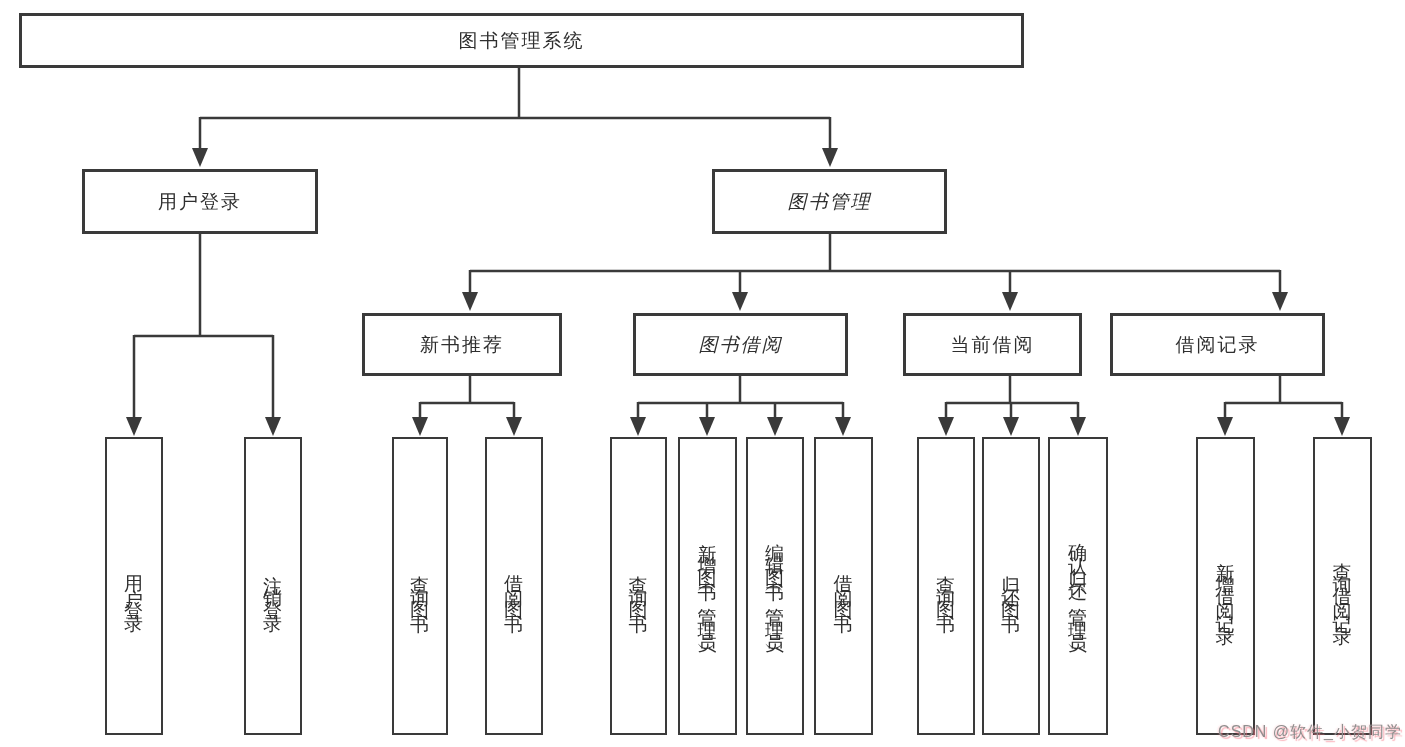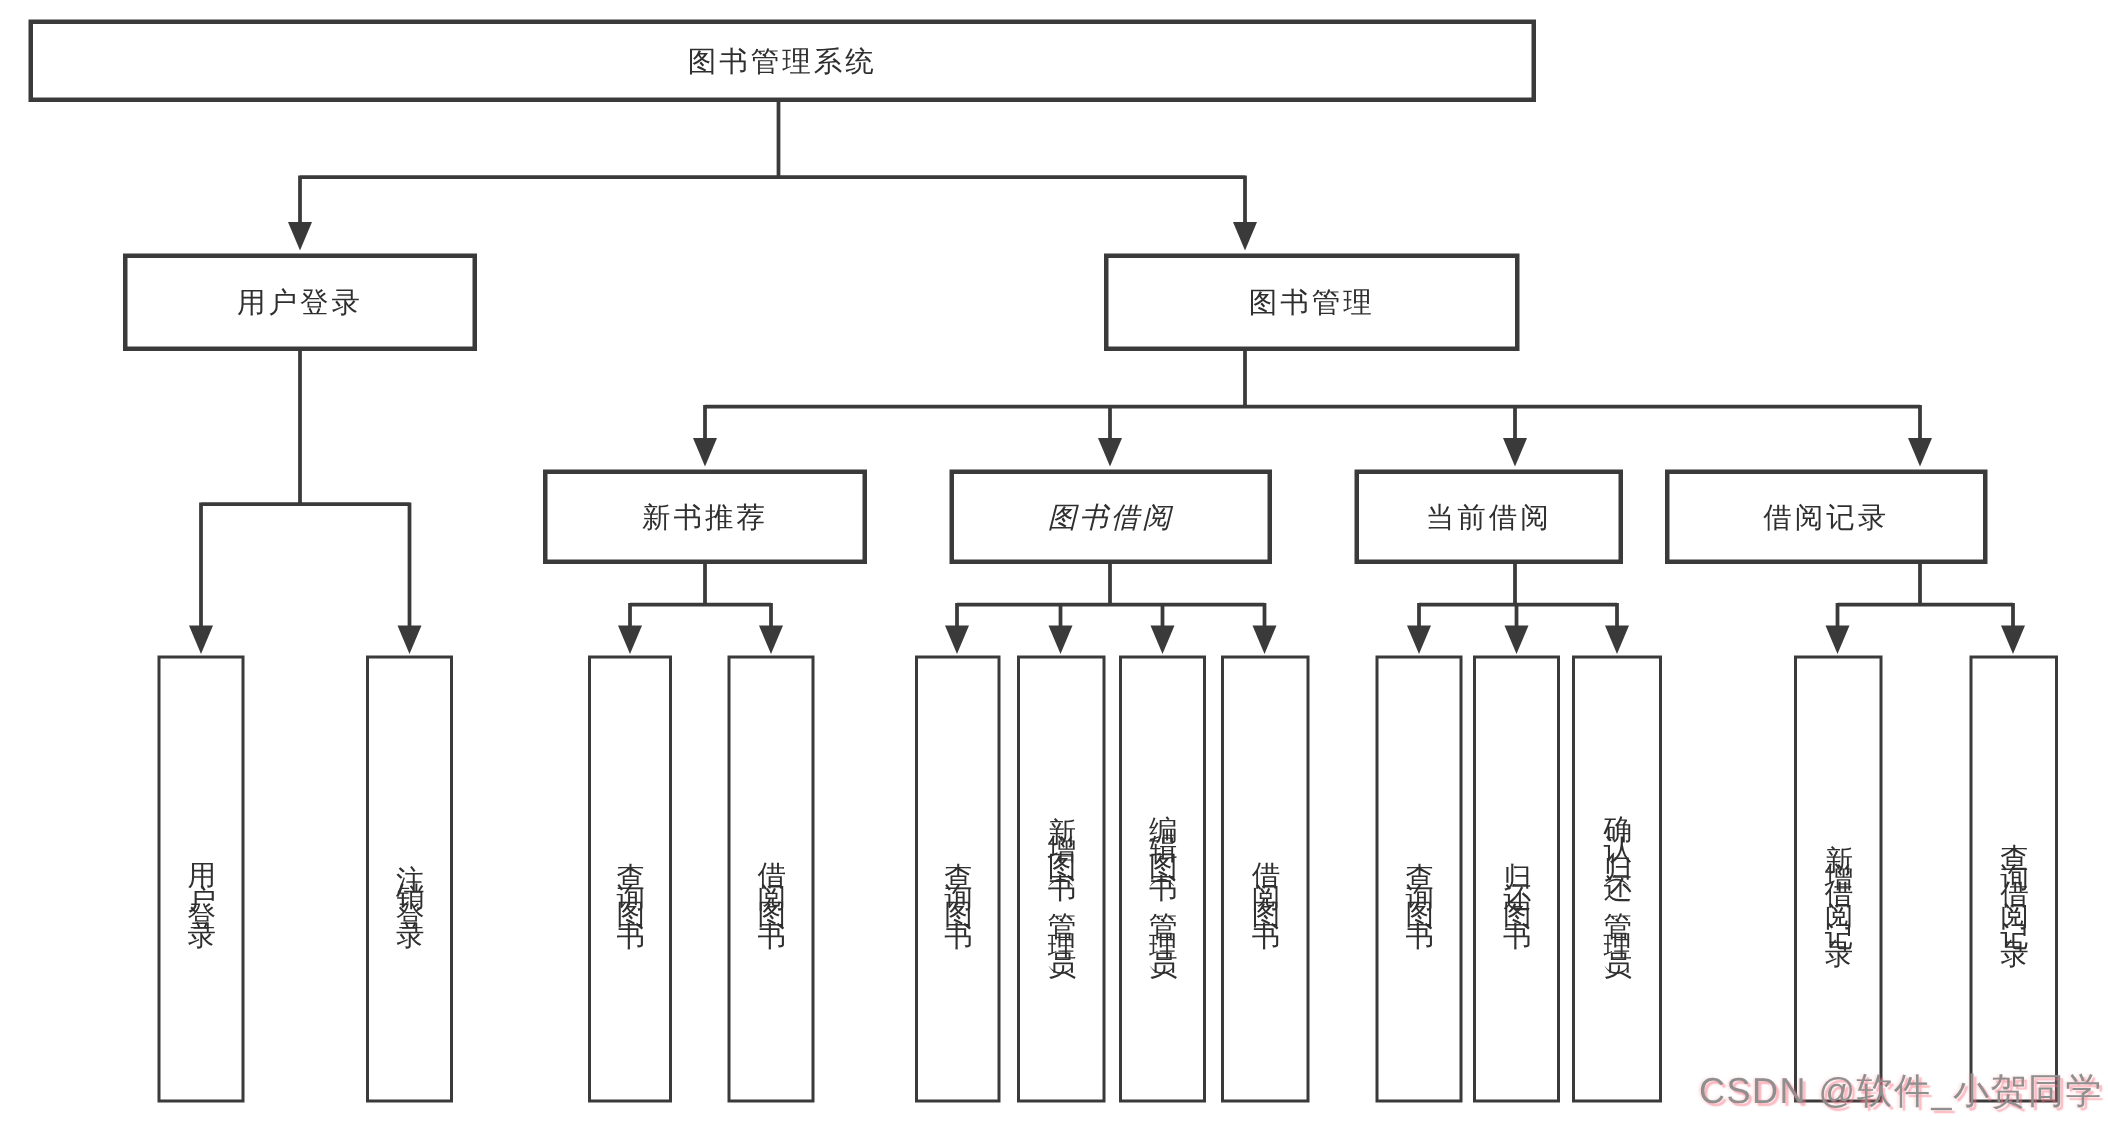--- a/index.html
+++ b/index.html
@@ -44,21 +44,21 @@
     letter-spacing: 13px;
     font-size: 19px;
     line-height: 1;
     white-space: nowrap;
   }
   .watermark {
     position: absolute;
     right: 3px;
     bottom: 4px;
     z-index: 3;
-    font-size: 24px;
+    font-size: 16px;
     color: #8f8f8f;
     letter-spacing: 1px;
     text-shadow: 2px 2px 1px rgba(248, 120, 135, 0.55), -1px 0 2px rgba(248, 140, 150, 0.35);
     white-space: nowrap;
   }
 </style>
 </head>
 <body>
 
 <div id="stage">
@@ -103,25 +103,25 @@
     </g>
   </svg>
 
   <div class="node" style="left:19px; top:13px; width:1005px; height:55px;font-family:Liberation Mono, monospace;">
     <span>图书管理系统</span>
   </div>
 
   <div class="node" style="left:82px; top:169px; width:236px; height:65px;">
     <span>用户登录</span>
   </div>
-  <div class="node" style="left:736px; top:169px; width:277px; height:65px;">
+  <div class="node" style="left:712px; top:169px; width:235px; height:65px;font-style:italic;">
     <span>图书管理</span>
   </div>
 
-  <div class="node" style="left:362px; top:313px; width:216px; height:63px;align-items:center;">
+  <div class="node" style="left:362px; top:313px; width:200px; height:63px;align-items:center;">
     <span>新书推荐</span>
   </div>
   <div class="node" style="left:633px; top:313px; width:215px; height:63px;font-style:italic;">
     <span>图书借阅</span>
   </div>
   <div class="node" style="left:903px; top:313px; width:179px; height:63px;">
     <span>当前借阅</span>
   </div>
   <div class="node" style="left:1110px; top:313px; width:215px; height:63px;">
     <span>借阅记录</span>

